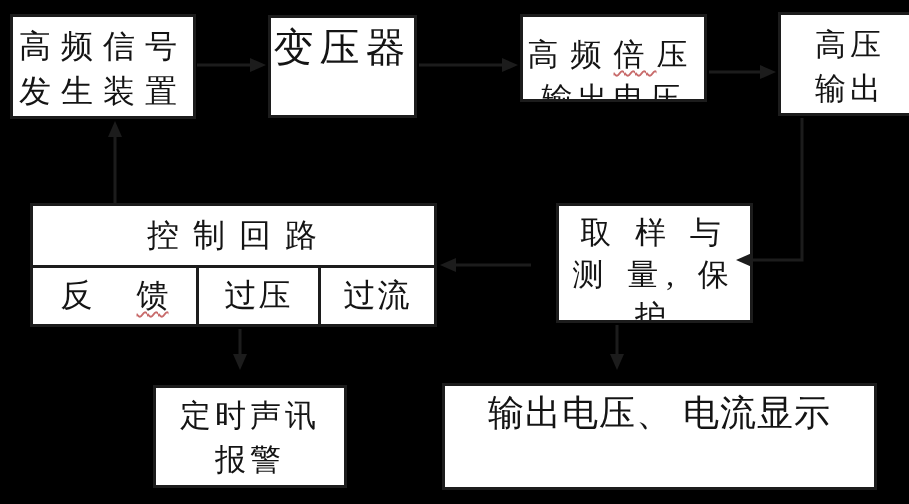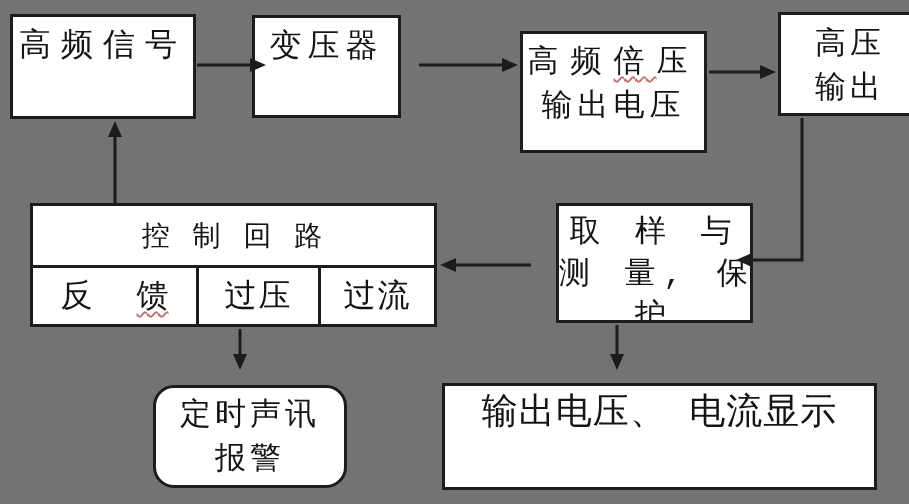--- a/index.html
+++ b/index.html
@@ -1,20 +1,20 @@
 <!DOCTYPE html>
 <html><head>
 <meta charset="utf-8">
 <style>
   html,body{margin:0;padding:0;background:#ffffff;}
   .canvas{
     position:relative;
     width:909px;height:504px;
-    background:#737373;
-    font-family:Liberation Mono, monospace;
+    background:#000000;
+    font-family:Liberation Serif, serif;
     color:#141414;
     overflow:hidden;
   }
   .node{
     position:absolute;
     border:3px solid #1c1c1c;
     background:#ffffff;
     box-sizing:border-box;
     text-align:center;
     overflow:hidden;
@@ -22,50 +22,51 @@
   .ln{display:block;white-space:pre;}
   .sp{
     text-decoration-line:underline;
     text-decoration-style:wavy;
     text-decoration-color:#c86b6b;
     text-decoration-thickness:2px;
     text-underline-offset:5px;
   }
   
   #box-signal{left:10px;top:14px;width:186px;height:105px;font-size:32px;letter-spacing:10px;line-height:45px;padding-top:7px;}
-  #box-transformer{left:252px;top:15px;width:149px;height:103px;font-size:32px;letter-spacing:6px;line-height:44px;padding-top:8px;}
-  #box-rectifier{left:520px;top:14px;width:187px;height:122px;font-size:31px;line-height:44px;padding-top:7px;margin-top:17px;}
+  #box-transformer{left:268px;top:15px;width:149px;height:103px;font-size:40px;letter-spacing:6px;line-height:44px;padding-top:8px;}
+  #box-rectifier{left:520px;top:14px;width:187px;height:88px;font-size:31px;line-height:44px;padding-top:16px;}
   #box-rectifier .l1{letter-spacing:12px;}
   #box-rectifier .l2{letter-spacing:5px;}
   #box-hv{left:778px;top:12px;width:144px;height:104px;font-size:31px;letter-spacing:4px;line-height:44px;padding-top:8px;}
   
   #control{left:30px;top:203px;width:407px;height:124px;display:flex;flex-direction:column;text-align:center;}
-  #control .hdr{height:59px;border-bottom:3px solid #1c1c1c;display:flex;align-items:center;justify-content:center;font-size:28px;letter-spacing:3px;white-space:pre;}
+  #control .hdr{height:59px;border-bottom:3px solid #1c1c1c;display:flex;align-items:center;justify-content:center;font-size:32px;letter-spacing:3px;white-space:pre;}
   #control .row{flex:1;display:flex;}
   #control .cell{display:flex;align-items:center;justify-content:center;font-size:32px;box-sizing:border-box;}
   #cell-feedback{width:166px;border-right:3px solid #1c1c1c;gap:44px;}
   #cell-overvoltage{width:122px;border-right:3px solid #1c1c1c;letter-spacing:2px;}
   #cell-overcurrent{flex:1;letter-spacing:2px;}
   
   #box-sampling{left:556px;top:203px;width:197px;height:120px;font-size:31px;line-height:42px;padding-top:6px;letter-spacing:8px;}
   
-  #box-alarm{left:153px;top:385px;width:194px;height:103px;font-size:31px;letter-spacing:4px;line-height:44px;padding-top:6px;border-radius:21px;}
+  #box-alarm{left:153px;top:385px;width:194px;height:103px;font-size:31px;letter-spacing:4px;line-height:44px;padding-top:6px;}
   #box-display{left:442px;top:383px;width:435px;height:107px;font-size:36px;line-height:41px;padding-top:7px;letter-spacing:1px;}
   
   #arrows{position:absolute;left:0;top:0;width:909px;height:504px;pointer-events:none;}
   #arrows line,#arrows polyline{stroke:#1c1c1c;stroke-width:3;fill:none;}
   #arrows polygon{fill:#1c1c1c;stroke:none;}
 </style>
 </head>
 <body>
 
 <div class="canvas">
 
   <div class="node" id="box-signal">
     <span class="ln">高频信号</span>
+    <span class="ln">发生装置</span>
   </div>
 
   <div class="node" id="box-transformer">
     <span class="ln">变压器</span>
   </div>
 
   <div class="node" id="box-rectifier">
     <span class="ln l1"><span>高频</span><span class="sp">倍</span><span>压</span></span>
     <span class="ln l2">输出电压</span>
   </div>

